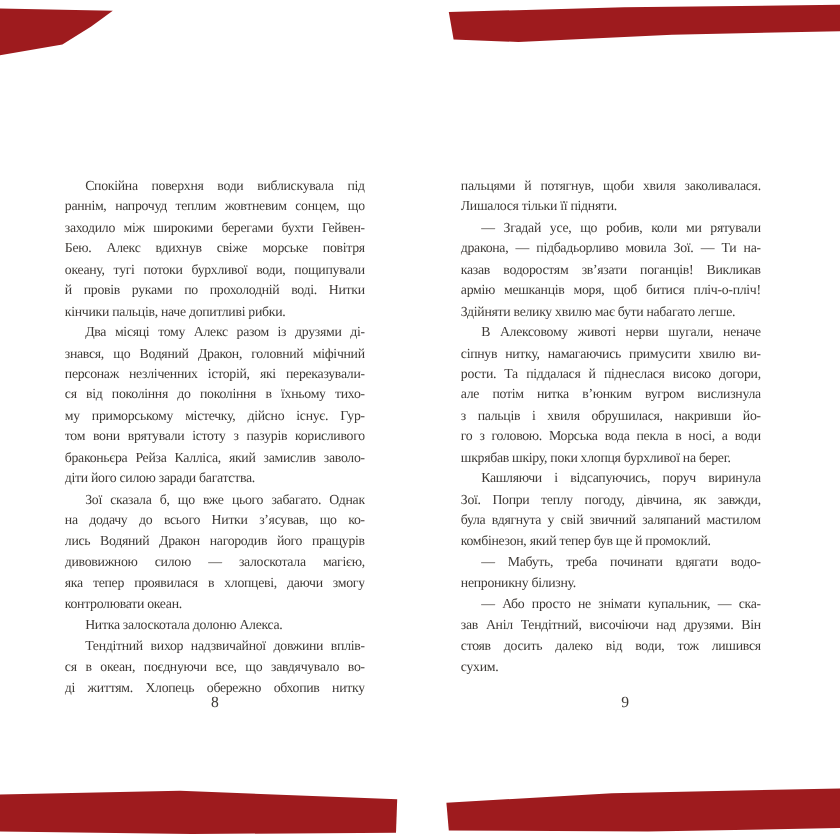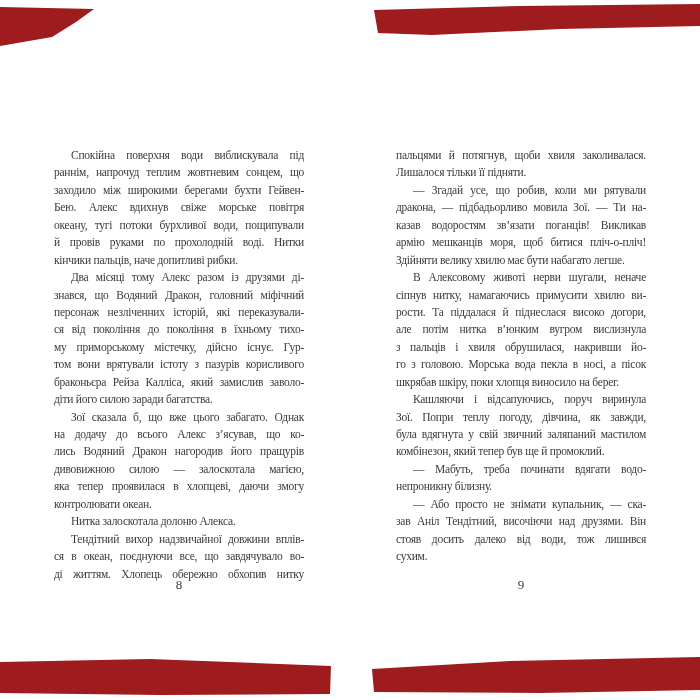--- a/index.html
+++ b/index.html
@@ -18,21 +18,21 @@
     position:absolute;
     top:131px;
     width:250px;
     color:var(--text-color,#3e3a36);
     font-size:11.5px;
     letter-spacing:-0.25px;
     line-height:17.45px;
     margin-top:16px;
   }
   .text-col.left{left:54px;}
-  .text-col.right{left:396px;}
+  .text-col.right{left:384px;}
   .para{margin:0;padding:0;}
   .line{
     height:17.45px;
     overflow:hidden;
     text-align:justify;
     text-align-last:justify;
     -moz-text-align-last:justify;
   }
   .line.end{
     text-align-last:left;
@@ -77,21 +77,21 @@
         <div class="line">знався, що Водяний Дракон, головний міфічний</div>
         <div class="line">персонаж незліченних історій, які переказували-</div>
         <div class="line">ся від покоління до покоління в їхньому тихо-</div>
         <div class="line">му приморському містечку, дійсно існує. Гур-</div>
         <div class="line">том вони врятували істоту з пазурів корисливого</div>
         <div class="line">браконьєра Рейза Калліса, який замислив заволо-</div>
         <div class="line end">діти його силою заради багатства.</div>
       </div>
       <div class="para">
         <div class="line indent">Зої сказала б, що вже цього забагато. Однак</div>
-        <div class="line">на додачу до всього Алекс з’ясував, що ко-</div>
+        <div class="line">на додачу до всього Нитки з’ясував, що ко-</div>
         <div class="line">лись Водяний Дракон нагородив його пращурів</div>
         <div class="line">дивовижною силою — залоскотала магією,</div>
         <div class="line">яка тепер проявилася в хлопцеві, даючи змогу</div>
         <div class="line end">контролювати океан.</div>
       </div>
       <div class="para">
         <div class="line indent end">Нитка залоскотала долоню Алекса.</div>
       </div>
       <div class="para">
         <div class="line indent">Тендітний вихор надзвичайної довжини вплів-</div>
@@ -110,22 +110,22 @@
         <div class="line">казав водоростям зв’язати поганців! Викликав</div>
         <div class="line">армію мешканців моря, щоб битися пліч-о-пліч!</div>
         <div class="line end">Здійняти велику хвилю має бути набагато легше.</div>
       </div>
       <div class="para">
         <div class="line indent">В Алексовому животі нерви шугали, неначе</div>
         <div class="line">сіпнув нитку, намагаючись примусити хвилю ви-</div>
         <div class="line">рости. Та піддалася й піднеслася високо догори,</div>
         <div class="line">але потім нитка в’юнким вугром вислизнула</div>
         <div class="line">з пальців і хвиля обрушилася, накривши йо-</div>
-        <div class="line">го з головою. Морська вода пекла в носі, а пісок</div>
-        <div class="line end">шкрябав шкіру, поки хлопця виносило на берег.</div>
+        <div class="line">го з головою. Морська вода пекла в носі, а води</div>
+        <div class="line end">шкрябав шкіру, поки хлопця бурхливої на берег.</div>
       </div>
       <div class="para">
         <div class="line indent">Кашляючи і відсапуючись, поруч виринула</div>
         <div class="line">Зої. Попри теплу погоду, дівчина, як завжди,</div>
         <div class="line">була вдягнута у свій звичний заляпаний мастилом</div>
         <div class="line end">комбінезон, який тепер був ще й промоклий.</div>
       </div>
       <div class="para">
         <div class="line indent">— Мабуть, треба починати вдягати водо-</div>
         <div class="line end">непроникну білизну.</div>

